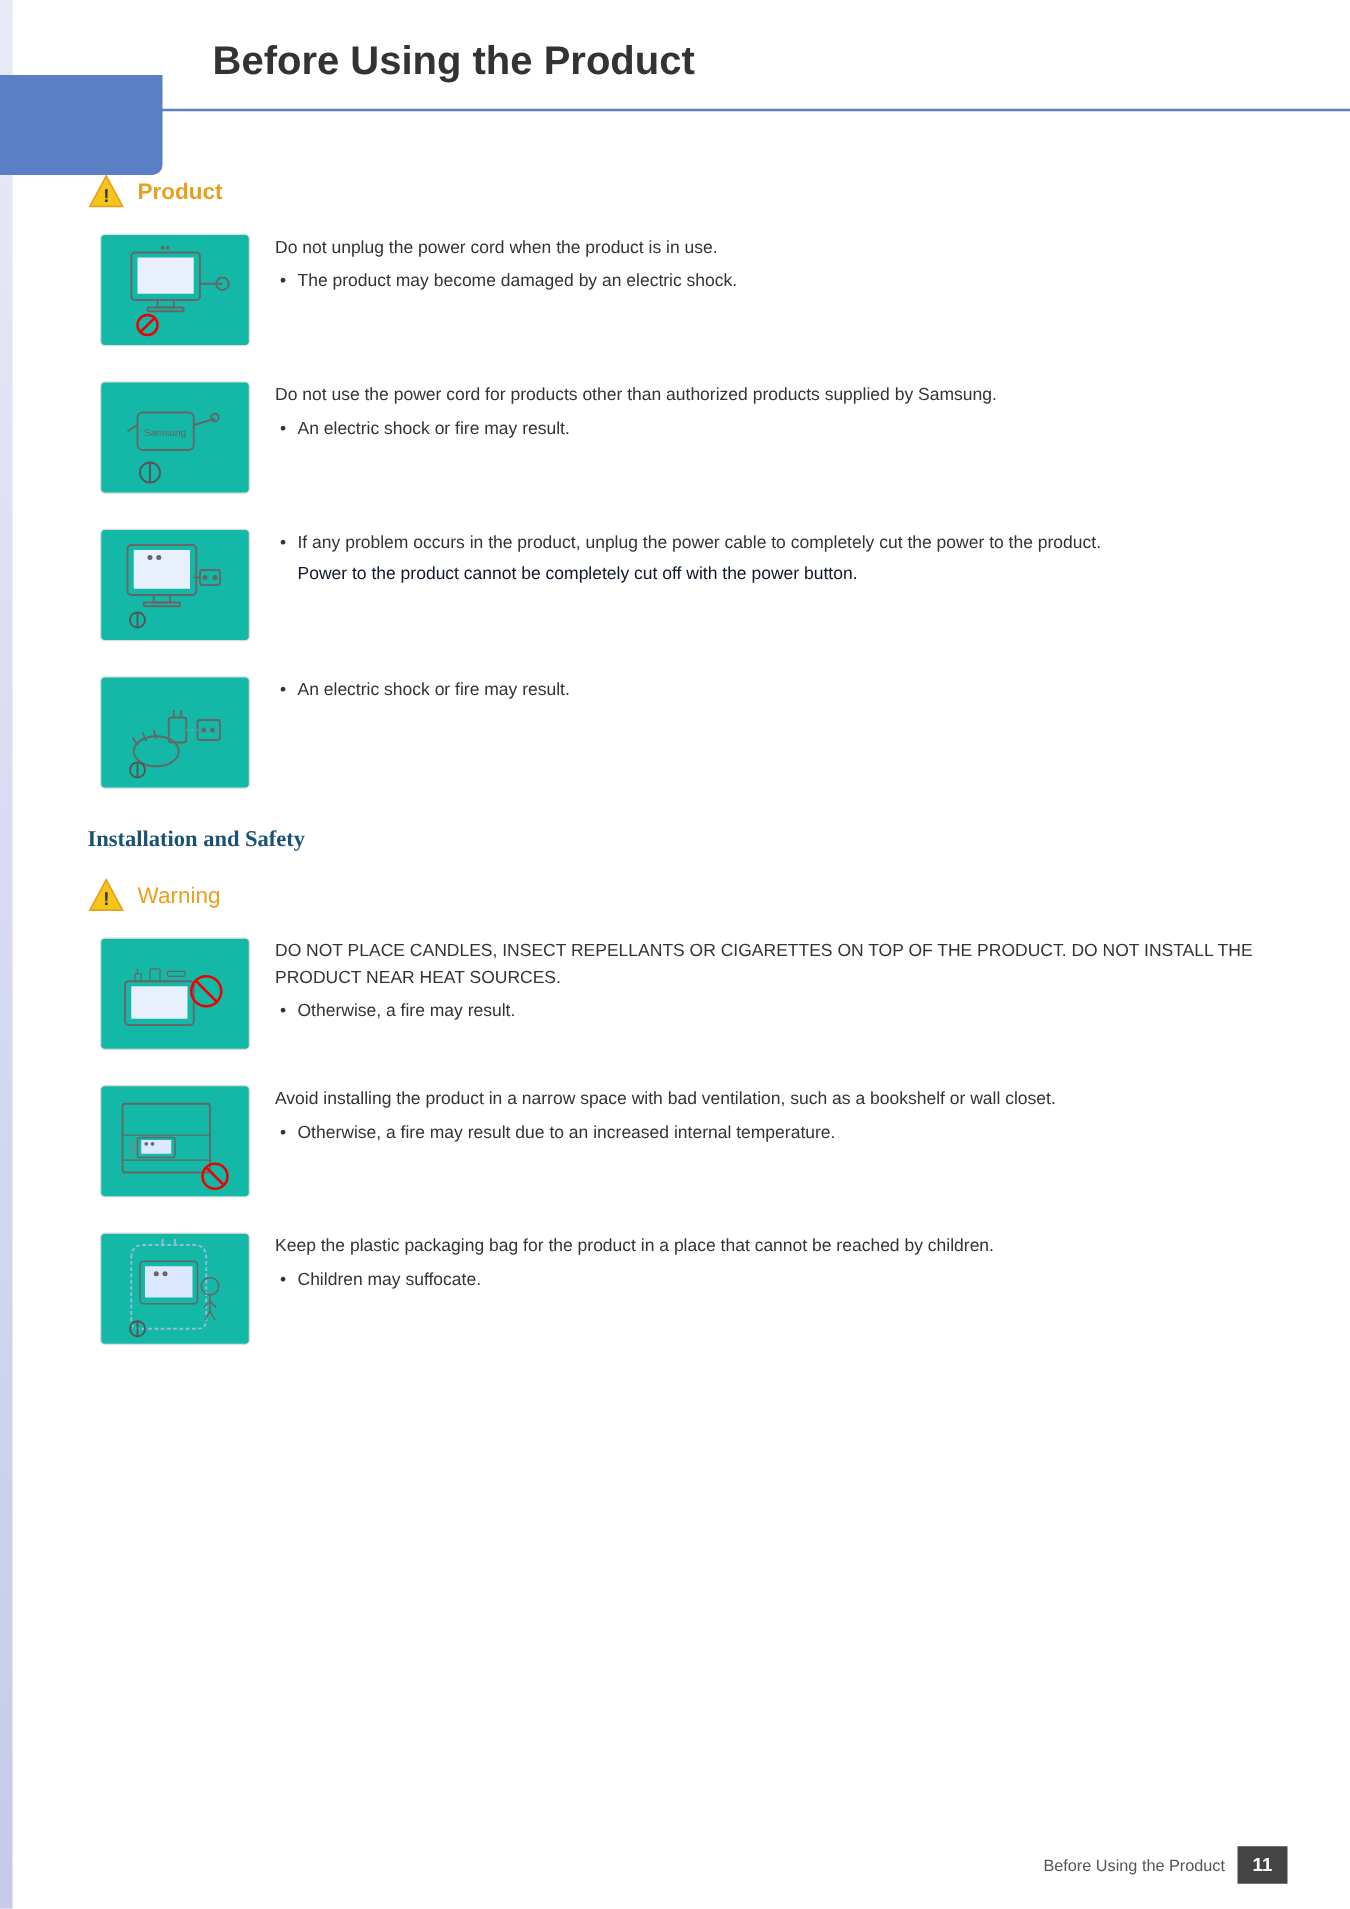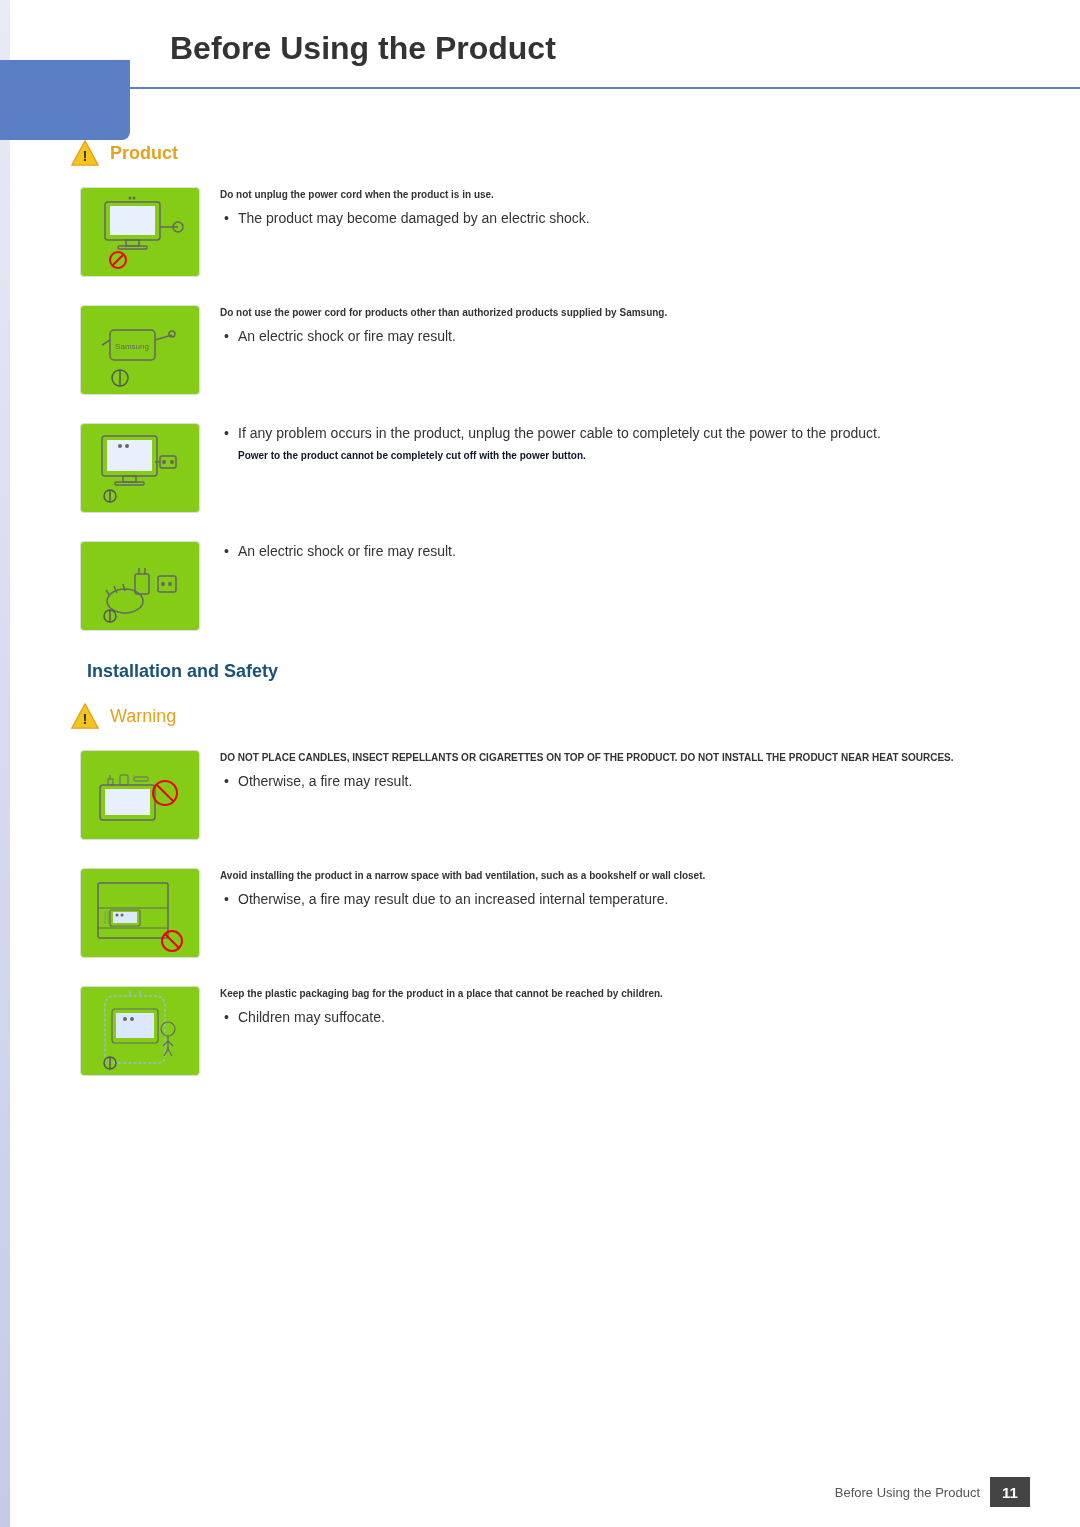--- a/index.html
+++ b/index.html
@@ -90,38 +90,37 @@
       gap: 20px;
       margin-bottom: 28px;
       padding-left: 10px;
     }
 
     .row-image {
       width: 120px;
       height: 90px;
       flex-shrink: 0;
       border: 1px solid #ddd;
-      background: #84cc16;
+      background: #14b8a6;
       display: flex;
       align-items: center;
       justify-content: center;
       border-radius: 4px;
       overflow: hidden;
     }
 
     .row-text {
       flex: 1;
       padding-top: 0;
     }
 
     .row-text p {
       margin-bottom: 6px;
       line-height: 1.5;
-      font-size: 10px;
-      font-weight: bold;
+      font-size: 14px;
     }
 
     .bullet-list {
       list-style: none;
       padding: 0;
     }
 
     .bullet-list li {
       position: relative;
       padding-left: 18px;
@@ -143,21 +142,22 @@
       font-size: 14px;
       line-height: 1.5;
       color: #0f172a;
     }
 
     
     .section-title {
       font-size: 18px;
       font-weight: bold;
       color: #1a5276;
-      margin: 30px 0 20px 17px;
+      margin: 30px 0 20px 0;
+      font-family: Liberation Serif, serif;
     }
 
     
     .page-footer {
       position: absolute;
       bottom: 20px;
       right: 50px;
       display: flex;
       align-items: center;
       gap: 10px;

